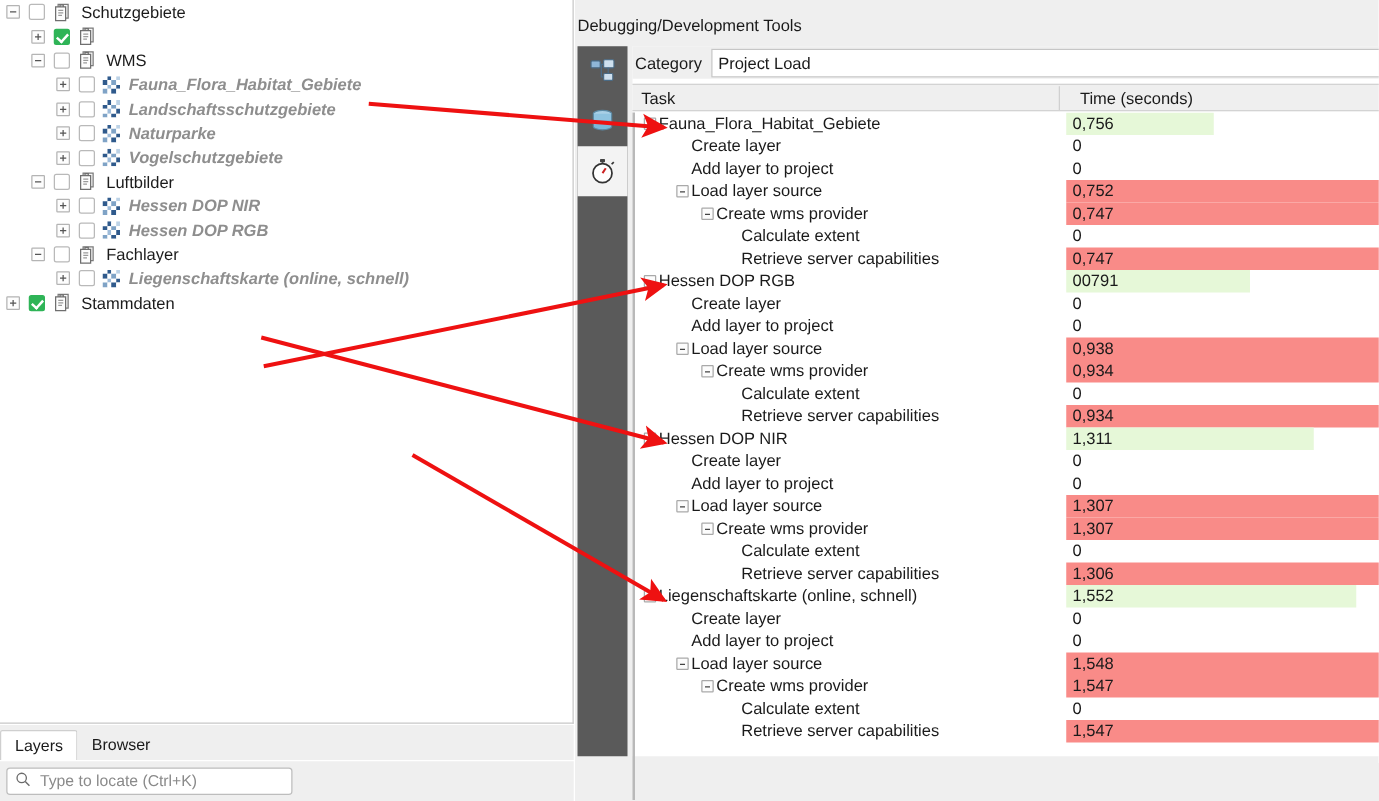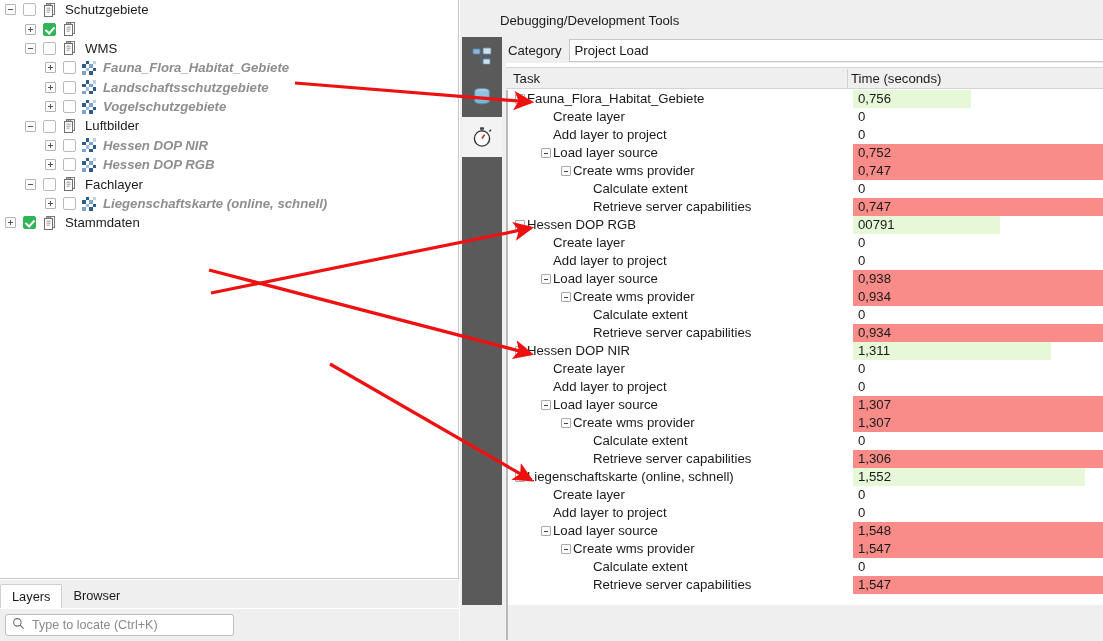--- a/index.html
+++ b/index.html
@@ -101,21 +101,21 @@
     display: flex; align-items: center; padding-left: 6px;
   }
   #locator .ph { color: #8a8a8a; font-size: 12.6px; margin-left: 7px; }
 
   
   #devtools {
     position: absolute; left: 460px; top: 0; width: 643px; height: 641px;
     background: #efefef;
   }
   #dev-title {
-    position: absolute; left: 2px; top: 13px; font-size: 13.2px; color: #1a1a1a; margin-left: 38px;
+    position: absolute; left: 2px; top: 13px; font-size: 13.2px; color: #1a1a1a;
   }
   #dev-strip {
     position: absolute; left: 2px; top: 37px; width: 40px; height: 568px;
     background: #5a5a5a;
   }
   .stripbtn {
     width: 40px; height: 40px; display: flex; align-items: center;
     justify-content: center;
   }
   .stripbtn.sel { background: #f3f3f3; }
@@ -136,21 +136,21 @@
   }
 
   #table-head {
     position: absolute; left: 0; top: 30px; width: 1057px; height: 22px;
     background: #efefef; border-top: 1px solid #d3d3d3;
     border-bottom: 1px solid #d3d3d3;
   }
   .th { position: absolute; top: 0; height: 21px; line-height: 21px;
         font-size: 13.2px; color: #1a1a1a; }
   #th-task { left: 7px; }
-  #th-time { left: 345px; }
+  #th-time { left: 358px; }
   #th-sep { position: absolute; left: 341px; top: 1px; width: 1px;
             height: 19px; background: #d0d0d0; }
 
   #tbody {
     position: absolute; left: 0; top: 53px; width: 1057px; height: 550px;
     overflow: hidden;
   }
   .trow { position: relative; height: 18px; }
   .bar {
     position: absolute; left: 347px; top: 0; height: 18px;
@@ -267,20 +267,43 @@
             <i style="background:#ffffff"></i>
             <i style="background:#9fbcd9"></i>
             <i style="background:#ffffff"></i>
             <i style="background:#2f5a8c"></i>
             <i style="background:#7fa3c6"></i>
             <i style="background:#ffffff"></i>
             <i style="background:#2f5a8c"></i>
             <i style="background:#ffffff"></i>
           </span>
           <span class="lname layer">Landschaftsschutzgebiete</span>
+        </div>
+        <div class="ltrow ind2">
+          <span class="expander plus"></span>
+          <span class="cb"></span>
+          <span class="licon">
+            <i style="background:#ffffff"></i>
+            <i style="background:#2f5a8c"></i>
+            <i style="background:#ffffff"></i>
+            <i style="background:#bcd2e6"></i>
+            <i style="background:#2f5a8c"></i>
+            <i style="background:#ffffff"></i>
+            <i style="background:#7fa3c6"></i>
+            <i style="background:#ffffff"></i>
+            <i style="background:#ffffff"></i>
+            <i style="background:#9fbcd9"></i>
+            <i style="background:#ffffff"></i>
+            <i style="background:#2f5a8c"></i>
+            <i style="background:#7fa3c6"></i>
+            <i style="background:#ffffff"></i>
+            <i style="background:#2f5a8c"></i>
+            <i style="background:#ffffff"></i>
+          </span>
+          <span class="lname layer">Naturparke</span>
         </div>
         <div class="ltrow ind2">
           <span class="expander plus"></span>
           <span class="cb"></span>
           <span class="licon">
             <i style="background:#ffffff"></i>
             <i style="background:#2f5a8c"></i>
             <i style="background:#ffffff"></i>
             <i style="background:#bcd2e6"></i>
             <i style="background:#2f5a8c"></i>

